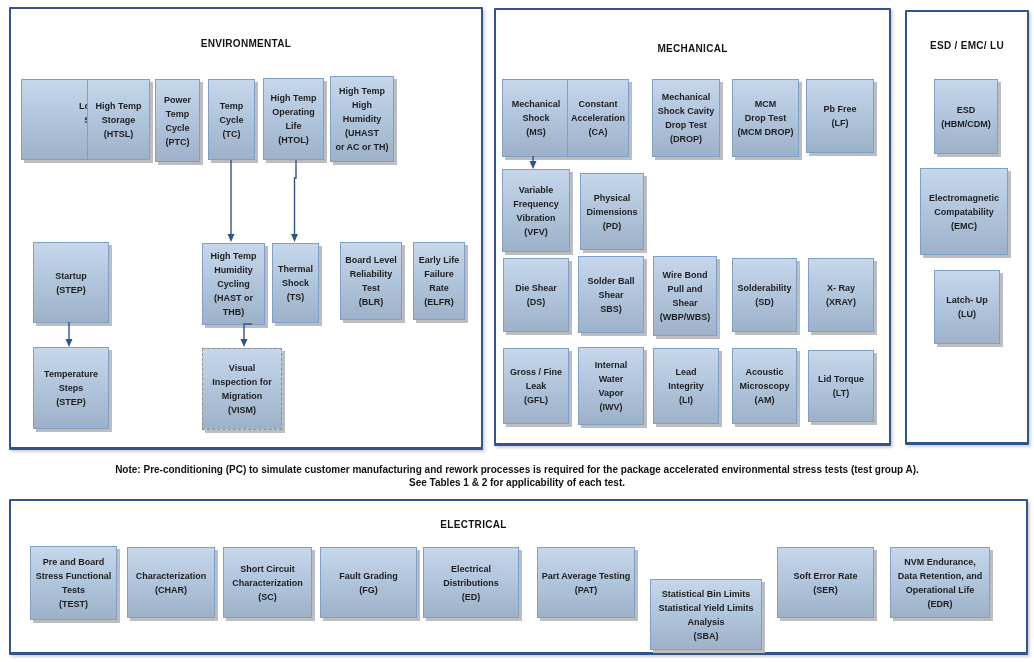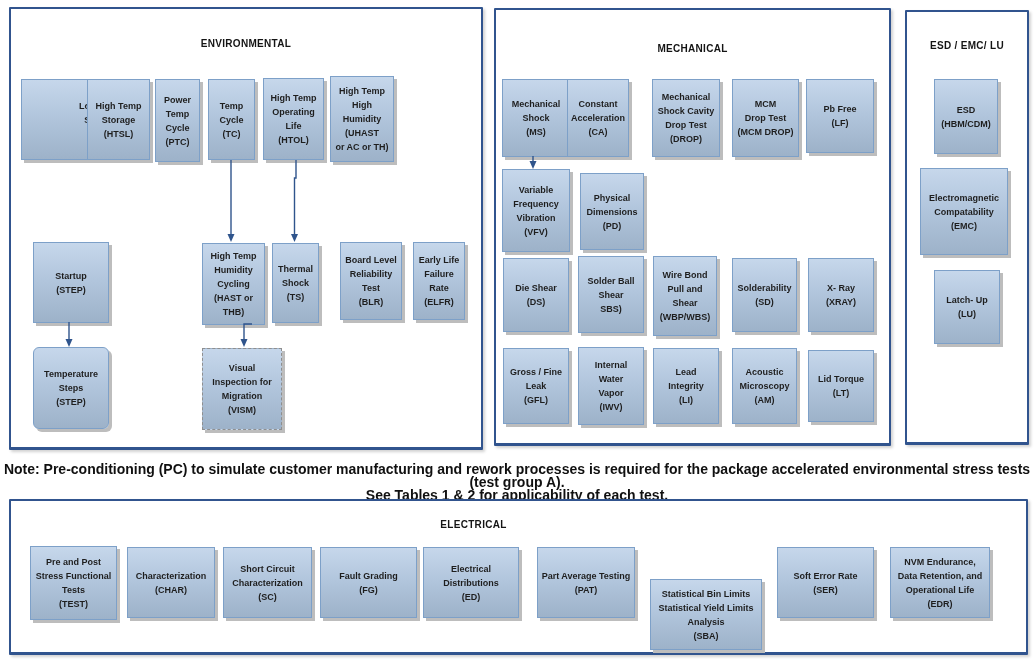--- a/index.html
+++ b/index.html
@@ -21,21 +21,21 @@
     position:absolute; display:flex; align-items:center; justify-content:center;
     text-align:center; font-weight:bold; font-size:9px; line-height:14px;
     white-space:pre; color:#1e1e1e;
     background:linear-gradient(180deg,#c6d7eb 0%,#b2c6dd 45%,#9db2c9 100%);
     border:1px solid #7da0c8;
     box-shadow:3px 3px 0 #bdbdbd;
   }
   .tbox.dashed { border:1px dashed #8f8f8f; }
   .note {
     position:absolute; left:0; top:463px; width:100%; text-align:center;
-    font-weight:bold; font-size:14px; line-height:13px; color:#101010;
+    font-weight:bold; font-size:10px; line-height:13px; color:#101010;
   }
   svg.arrows { position:absolute; left:0; top:0; pointer-events:none; }
 </style>
 </head>
 <body>
 
 <div class="canvas">
 
   <section class="panel" style="left:9px;top:7px;width:470px;height:438px;">
     <div class="panel-title" style="top:29px;">ENVIRONMENTAL</div>
@@ -72,21 +72,21 @@
 Shock
 (TS)</div>
     <div class="tbox" style="left:329px;top:233px;width:60px;height:76px;">Board Level
 Reliability
 Test
 (BLR)</div>
     <div class="tbox" style="left:402px;top:233px;width:50px;height:76px;">Early Life
 Failure
 Rate
 (ELFR)</div>
-    <div class="tbox" style="left:22px;top:338px;width:74px;height:80px;border-radius:6px;">Temperature
+    <div class="tbox" style="left:22px;top:338px;width:74px;height:80px;">Temperature
 Steps
 (STEP)</div>
     <div class="tbox dashed" style="left:191px;top:339px;width:78px;height:80px;">Visual
 Inspection for
 Migration
 (VISM)</div>
   </section>
 
   <section class="panel" style="left:494px;top:8px;width:393px;height:433px;">
     <div class="panel-title" style="top:33px;">MECHANICAL</div>
@@ -153,21 +153,21 @@
 (LU)</div>
   </section>
 
   <div class="note">
     <div>Note:  Pre-conditioning (PC) to simulate customer manufacturing and rework processes is required for the package accelerated environmental stress tests (test group A).</div>
     <div>See Tables 1 &amp; 2 for applicability of each test.</div>
   </div>
 
   <section class="panel" style="left:9px;top:499px;width:1015px;height:151px;">
     <div class="panel-title" style="top:18px;transform:translateX(-45px);">ELECTRICAL</div>
-    <div class="tbox" style="left:19px;top:45px;width:85px;height:72px;">Pre and Post
+    <div class="tbox" style="left:19px;top:45px;width:85px;height:72px;">Pre and Board
 Stress Functional
 Tests
 (TEST)</div>
     <div class="tbox" style="left:116px;top:46px;width:86px;height:69px;">Characterization
 (CHAR)</div>
     <div class="tbox" style="left:212px;top:46px;width:87px;height:69px;">Short Circuit
 Characterization
 (SC)</div>
     <div class="tbox" style="left:309px;top:46px;width:95px;height:69px;">Fault Grading
 (FG)</div>

